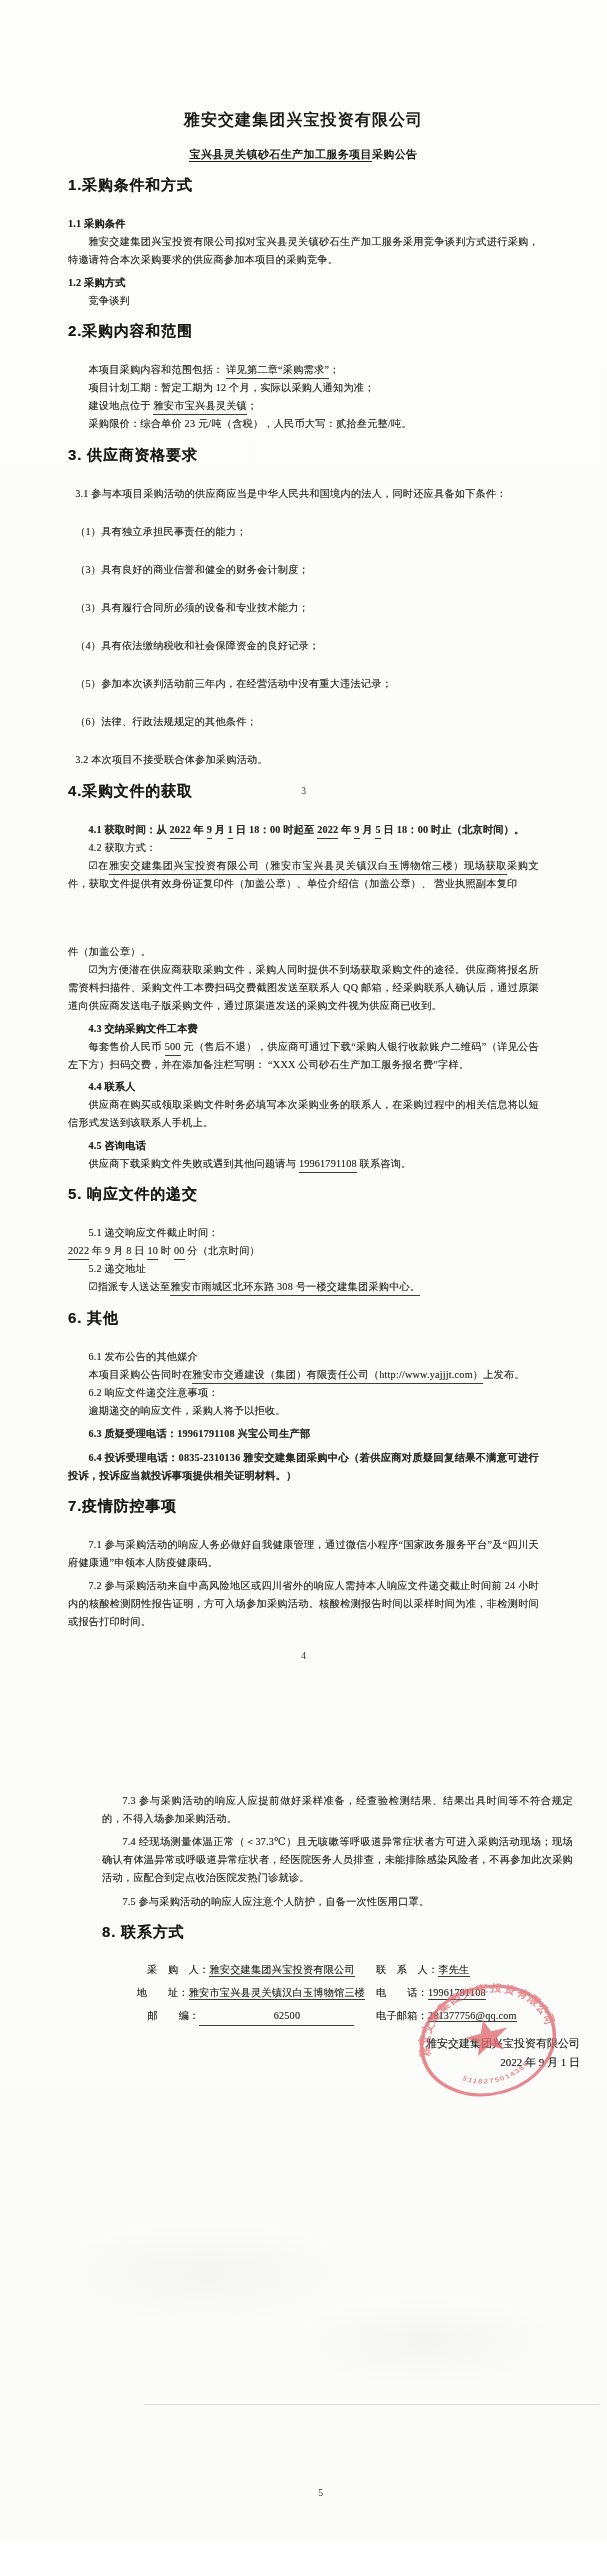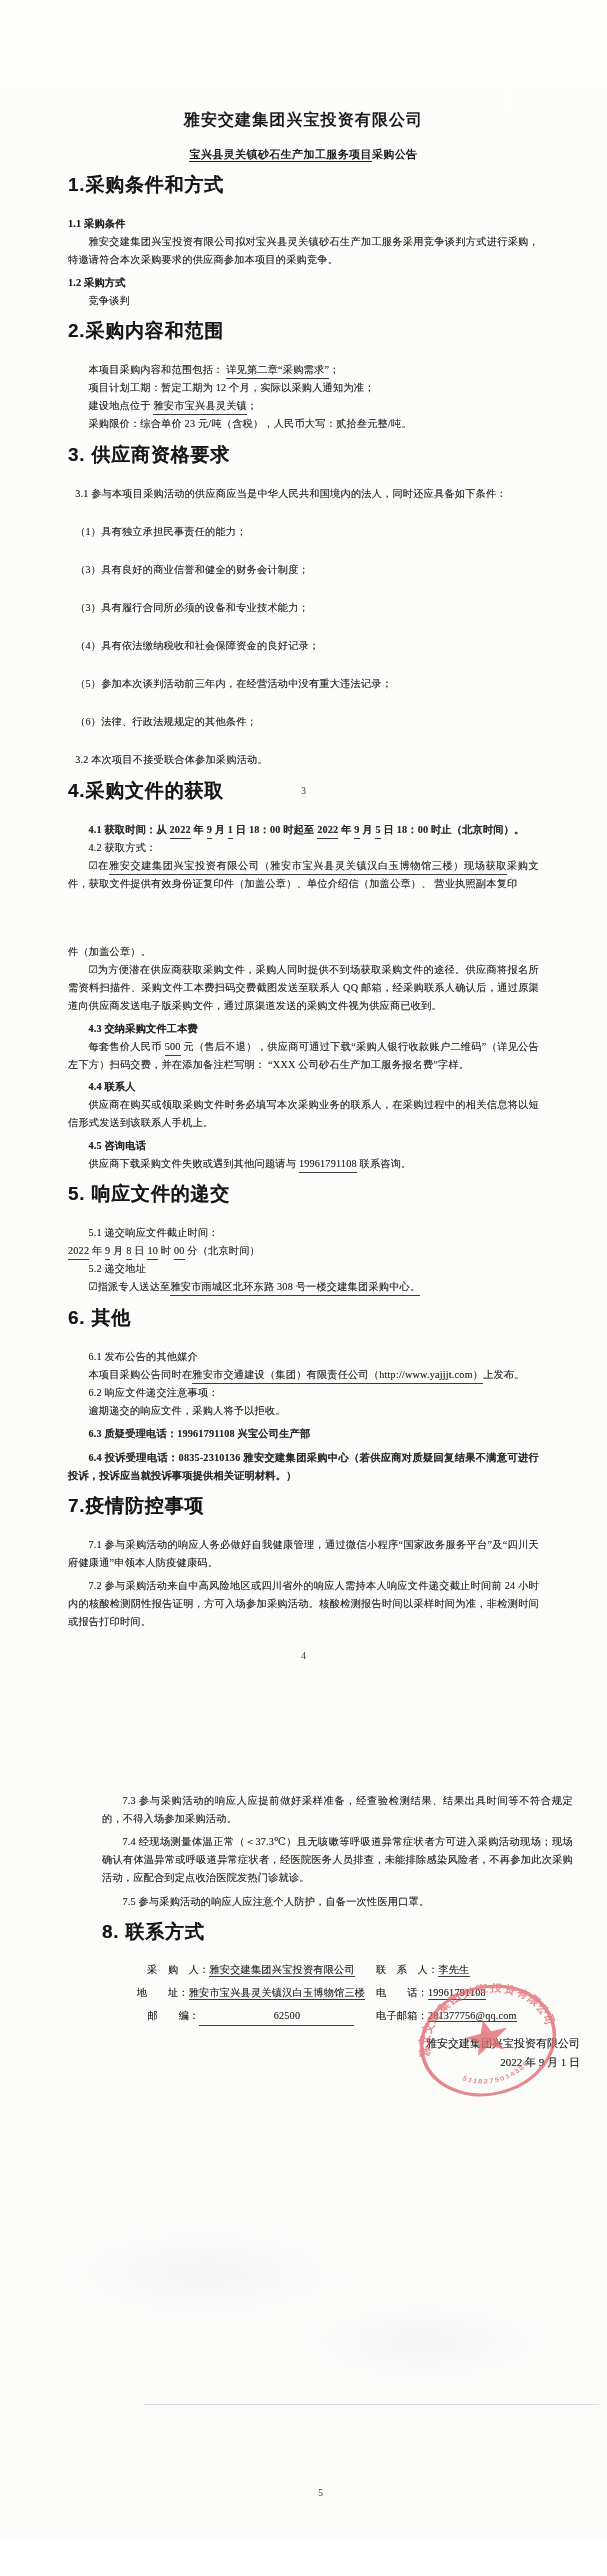--- a/index.html
+++ b/index.html
@@ -23,21 +23,21 @@
     font-weight:700;font-size:11px;line-height:20px;color:#1b1b1b;letter-spacing:0.4px;
   }
   .doc-subtitle .u{border-bottom:1.2px solid #222;padding-bottom:1.5px;}
   .blk{
     font-size:10.2px;line-height:18px;letter-spacing:0.2px;
     text-align:justify;color:#2b2b2b;
     text-shadow:0 0 0.3px rgba(40,40,40,.55);
   }
   .blk.h1{
     font-family:"Liberation Sans","DejaVu Sans",sans-serif;
-    font-weight:700;font-size:19px;line-height:21px;letter-spacing:0.8px;
+    font-weight:700;font-size:15px;line-height:21px;letter-spacing:0.8px;
     color:#161616;margin:10.6px 0 20px 0;text-align:left;
   }
   .blk.h2{font-weight:700;margin-top:4.6px;color:#1e1e1e;}
   .blk.h2i{font-weight:700;margin-top:4.6px;color:#1e1e1e;text-indent:2em;}
   .blk.p{text-indent:2em;}
   .blk.pni{text-indent:0;}
   .blk.li{text-indent:.7em;margin-top:20px;}
   .blk.gap{margin-top:5.3px;}
   .blk .u{border-bottom:0.8px solid #3c3c3c;padding-bottom:3px;}
   .blk .b{font-weight:700;}

